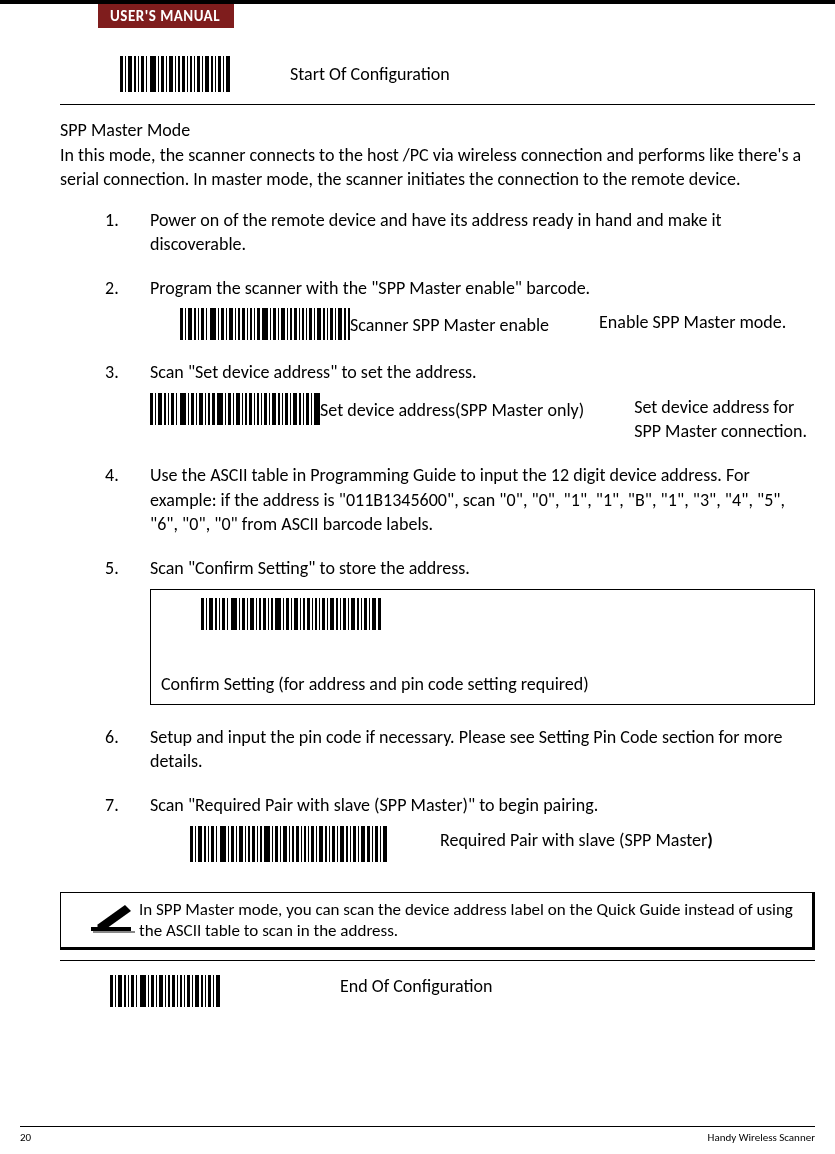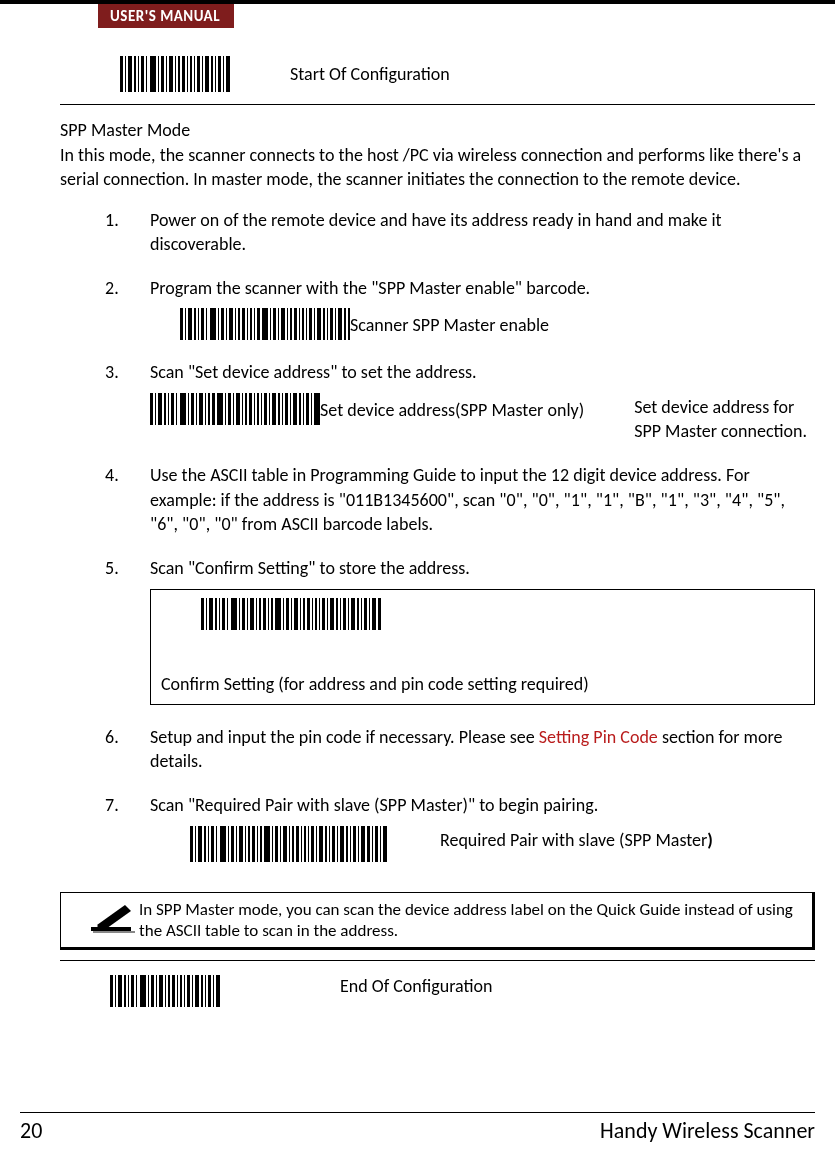--- a/index.html
+++ b/index.html
@@ -100,21 +100,21 @@
     padding: 8px 10px;
     margin-top: 8px;
     gap: 40px;
     align-items: flex-start;
     flex-direction: column;
   }
   .boxed-row .bc-wrap {
     margin-left: 40px;
   }
   .link-text {
-    color: #b91c1c;
+    color: #000000;
   }
   .note-block {
     border: 1.5px solid #000;
     border-bottom: 3px solid #000;
     border-right: 3px solid #000;
     display: flex;
     align-items: center;
     padding: 6px 16px 6px 26px;
     margin: 30px 0 0 0;
   }
@@ -135,21 +135,21 @@
   }
   .footer {
     position: absolute;
     bottom: 10px;
     left: 20px;
     right: 20px;
     border-top: 1px solid #000;
     padding-top: 4px;
     display: flex;
     justify-content: space-between;
-    font-size: 22px;
+    font-size: 11px;
   }
 </style>
 </head>
 <body>
 
 
 
 <div class="header-line"></div>
 <div class="header-tab">USER'S MANUAL</div>
 
@@ -240,20 +240,21 @@
                 <rect x="147" y="0" width="1" height="32" fill="#000"></rect>
                 <rect x="150" y="0" width="3" height="32" fill="#000"></rect>
                 <rect x="155" y="0" width="1" height="32" fill="#000"></rect>
                 <rect x="158" y="0" width="4" height="32" fill="#000"></rect>
                 <rect x="164" y="0" width="2" height="32" fill="#000"></rect>
                 <rect x="168" y="0" width="2" height="32" fill="#000"></rect>
               </svg>
           </span>
           <div class="sub-caption">Scanner SPP Master enable</div>
         </div>
+        <div class="sub-desc">Enable SPP Master mode.</div>
       </div>
     </li>
 
     <li>
       <span>Scan "Set device address" to set the address.</span>
       <div class="sub-barcode-row">
         <div class="sub-barcode-col" style="margin-left:0;">
           <span class="barcode">
             <svg width="170" height="32">
                 <rect x="0" y="0" width="3" height="32" fill="#000"></rect>

